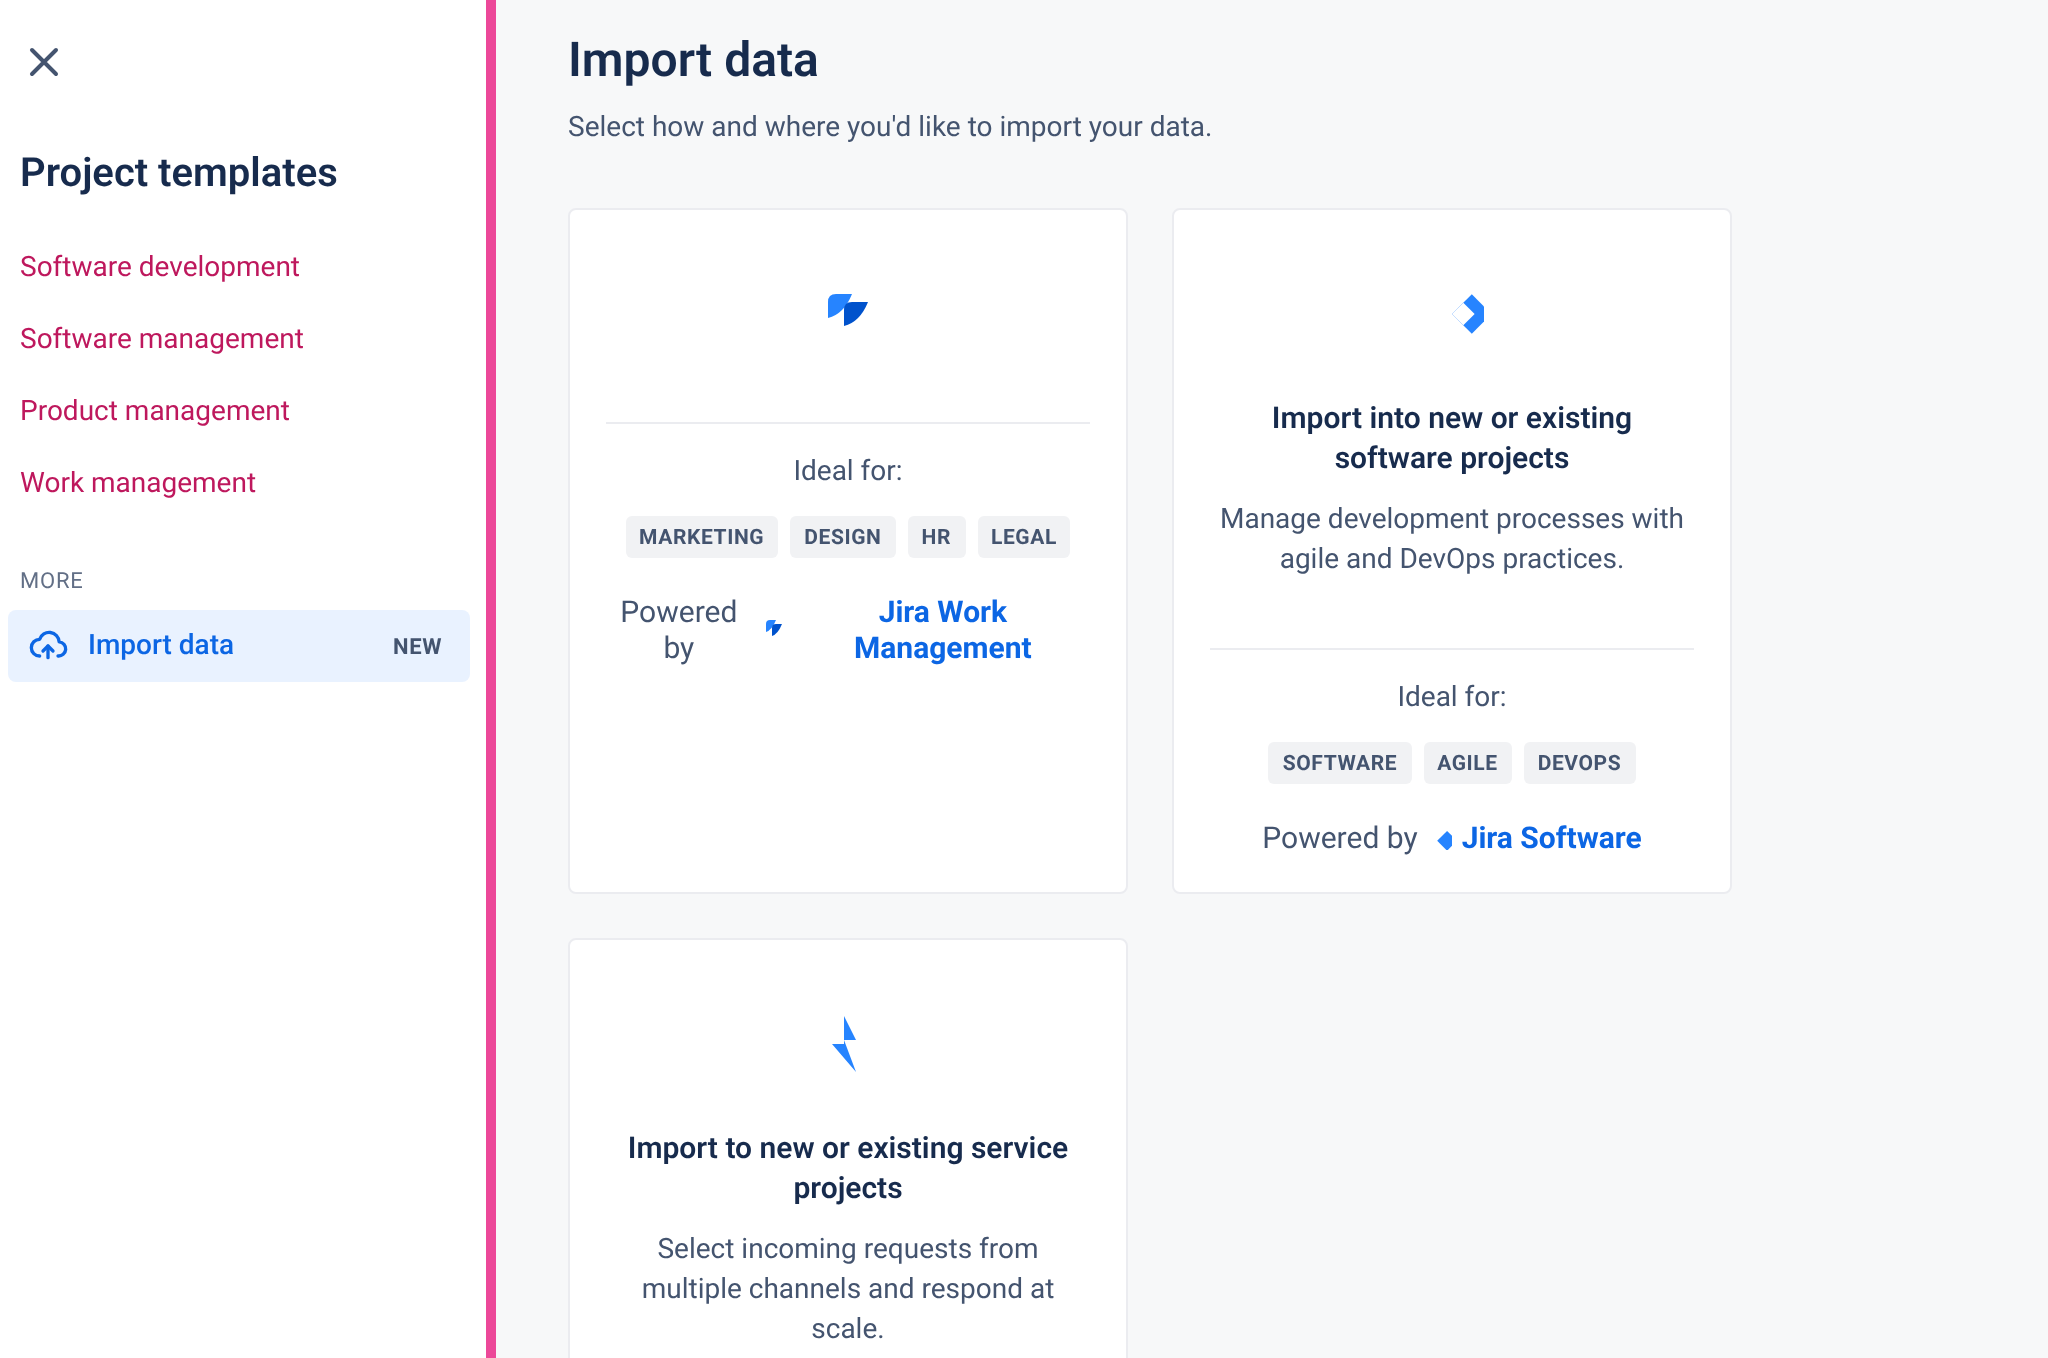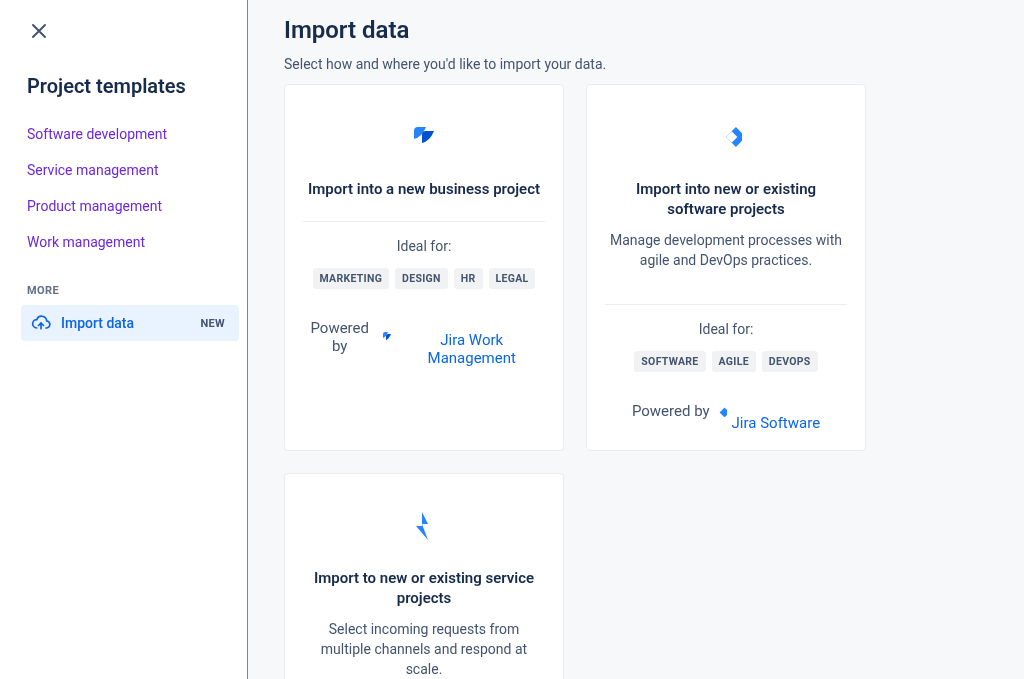--- a/index.html
+++ b/index.html
@@ -1,60 +1,60 @@
 <!DOCTYPE html>
 <html><head>
   <meta charset="utf-8">
   <style>
     * { box-sizing: border-box; margin: 0; padding: 0; }
     body { font-family: -apple-system, BlinkMacSystemFont, "Segoe UI", Roboto, Helvetica, Arial, sans-serif; color: #172B4D; background: #fff; }
     .app { display: flex; width: 1024px; height: 679px; overflow: hidden; }
-    .sidebar { width: 248px; flex: 0 0 248px; background: #fff; padding: 20px 0 0 17px; border-right: 1px solid #ec4899; }
+    .sidebar { width: 248px; flex: 0 0 248px; background: #fff; padding: 20px 0 0 0; border-right: 5px solid #ec4899; }
     .close-btn { background: none; border: none; cursor: pointer; width: 24px; height: 24px; margin-left: 10px; display: flex; align-items: center; justify-content: center; }
     .close-btn svg { width: 16px; height: 16px; }
     .sidebar-title { font-size: 20px; font-weight: 600; color: #172B4D; margin: 30px 0 18px 10px; }
     .nav-list { list-style: none; }
-    .nav-item { padding: 10px 10px 10px 10px; font-size: 14px; color: #6d28d9; cursor: pointer; border-radius: 3px; }
-    .section-label { font-size: 11px; font-weight: 700; color: #626f86; letter-spacing: 0.4px; margin: 24px 0 8px 10px; text-transform: uppercase; }
+    .nav-item { padding: 10px 10px 10px 10px; font-size: 14px; color: #be185d; cursor: pointer; border-radius: 3px; }
+    .section-label { font-size: 11px; font-weight: 400; color: #626f86; letter-spacing: 0.4px; margin: 24px 0 8px 10px; text-transform: uppercase; }
     .import-item { display: flex; align-items: center; padding: 8px 14px 8px 10px; background: #e9f2ff; border-radius: 4px; cursor: pointer; margin: 0 8px 0 4px; }
     .import-item .icon { width: 20px; height: 20px; margin-right: 10px; flex: 0 0 20px; display: flex; align-items: center; justify-content: center; }
     .import-item .label { font-size: 14px; color: #0c66e4; font-weight: 500; flex: 1; }
     .new-pill { font-size: 11px; font-weight: 700; color: #44546f; letter-spacing: 0.3px; }
     .main { flex: 1; background: #f7f8f9; padding: 16px 36px 0 36px; overflow-y: auto; }
     .main-title { font-size: 24px; font-weight: 600; color: #172B4D; margin-bottom: 12px; }
-    .main-sub { font-size: 14px; color: #44546f; margin-bottom: 12px; }
+    .main-sub { font-size: 14px; color: #44546f; margin-bottom: 32px; }
     .cards { display: flex; flex-wrap: wrap; gap: 22px; }
     .card { width: 280px; background: #fff; border: 1px solid #ebecf0; border-radius: 4px; padding: 26px 18px 18px 18px; text-align: center; cursor: pointer; display: flex; flex-direction: column; }
     .card-icon { width: 32px; height: 32px; margin: 10px auto 26px auto; display: flex; align-items: center; justify-content: center; }
     .card-title { font-size: 15px; font-weight: 600; color: #172B4D; margin-bottom: 10px; line-height: 1.35; }
     .card-desc { font-size: 14px; color: #44546f; line-height: 1.45; margin-bottom: 22px; }
     .card-divider { border: none; border-top: 1px solid #ebecf0; margin: 12px 0 16px 0; }
     .ideal-label { font-size: 14px; color: #44546f; margin-bottom: 14px; }
     .tags { display: flex; flex-wrap: wrap; gap: 6px; justify-content: center; margin-bottom: 18px; }
     .tag { background: #f1f2f4; color: #44546f; font-size: 10.5px; font-weight: 700; letter-spacing: 0.3px; padding: 4px 7px; border-radius: 3px; text-transform: uppercase; }
     .powered { font-size: 15px; color: #44546f; display: flex; align-items: center; justify-content: center; gap: 5px; }
-    .powered .prod { color: #0c66e4; font-weight: 400; margin-top: 24px; }
+    .powered .prod { color: #0c66e4; font-weight: 700; }
     .powered .picon { width: 12px; height: 12px; display: inline-flex; align-items: center; justify-content: center; }
   </style>
 </head>
 <body>
 
 <div class="app">
   <aside class="sidebar">
     <button class="close-btn">
       <span>
         <svg viewBox="0 0 16 16" fill="none" stroke="#44546f" stroke-width="2" stroke-linecap="round">
             <path d="M2 2 L14 14 M14 2 L2 14"></path>
           </svg>
       </span>
     </button>
     <h1 class="sidebar-title">Project templates</h1>
     <ul class="nav-list">
       <li class="nav-item"><span>Software development</span></li>
-      <li class="nav-item"><span>Service management</span></li>
+      <li class="nav-item"><span>Software management</span></li>
       <li class="nav-item"><span>Product management</span></li>
       <li class="nav-item"><span>Work management</span></li>
     </ul>
     <div class="section-label">MORE</div>
     <div class="import-item">
       <span class="icon">
         <svg viewBox="0 0 24 24" width="20" height="20" fill="none" stroke="#0c66e4" stroke-width="2" stroke-linecap="round" stroke-linejoin="round">
             <path d="M7 18a5 5 0 0 1 0-10 6 6 0 0 1 11.7 1.5A4 4 0 0 1 18 18"></path>
             <path d="M12 12v7"></path>
             <path d="m9 15 3-3 3 3"></path>
@@ -71,21 +71,20 @@
 
     <div class="cards">
 
       <div class="card">
         <div class="card-icon">
           <svg viewBox="0 0 32 32" width="32" height="32">
               <path d="M6 10 Q6 6 10 6 L18 6 Q14 16 6 18 Z" fill="#2684ff"></path>
               <path d="M14 14 Q14 10 18 10 L26 10 Q22 20 14 22 Z" fill="#0052cc"></path>
             </svg>
         </div>
-        <h3 class="card-title">Import into a new business project</h3>
         <hr class="card-divider">
         <div class="ideal-label">Ideal for:</div>
         <div class="tags">
           <span class="tag">MARKETING</span>
           <span class="tag">DESIGN</span>
           <span class="tag">HR</span>
           <span class="tag">LEGAL</span>
         </div>
         <div class="powered">
           <span>Powered by</span>

